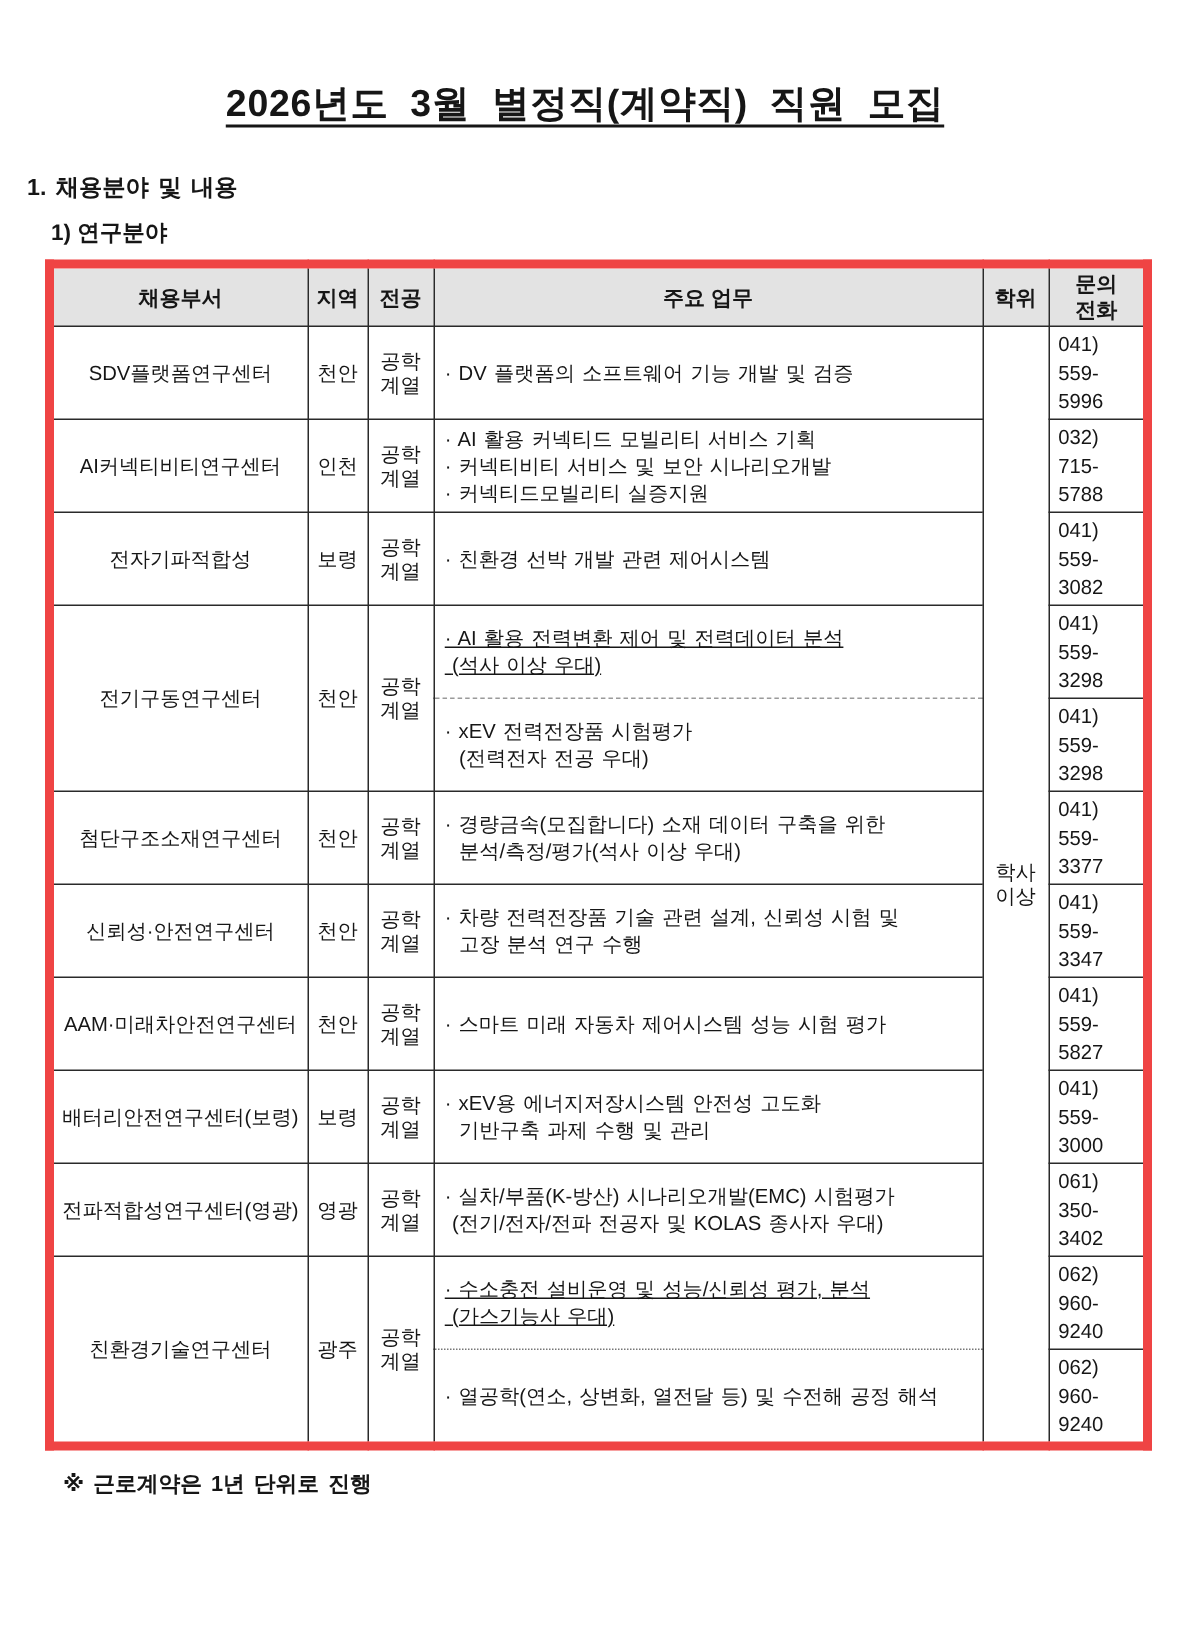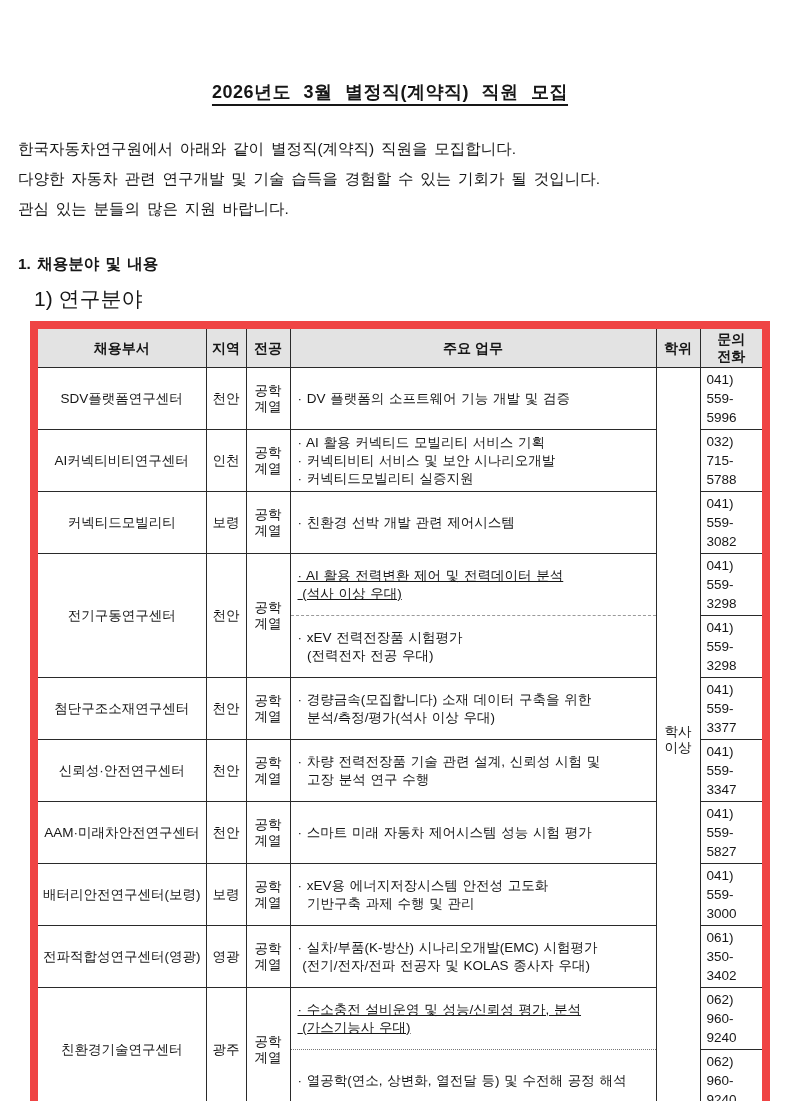--- a/index.html
+++ b/index.html
@@ -8,25 +8,24 @@
     width: 785px; height: 1101px;
     background: #ffffff;
     color: #161616;
     font-family: "Liberation Sans", "DejaVu Sans", sans-serif;
     overflow: hidden;
   }
   .doc { padding: 52px 23px 0 18px; }
 
   .title {
     text-align: center;
-    font-size: 18px;
+    font-size: 25px;
     font-weight: bold;
     letter-spacing: 0.5px;
     word-spacing: 7px;
-    margin-top: 28px;
   }
   .title .underlined {
     text-decoration: underline;
     text-decoration-thickness: 2px;
     text-underline-offset: 6px;
   }
 
   .intro {
     margin-top: 30px;
     font-size: 15.5px;
@@ -36,30 +35,30 @@
 
   .sec-heading {
     margin-top: 30px;
     font-size: 15.5px;
     font-weight: bold;
     word-spacing: 2px;
   }
   .sub-heading {
     margin-top: 10px;
     margin-left: 16px;
-    font-size: 21px;
-    font-weight: normal;
+    font-size: 15px;
+    font-weight: bold;
   }
 
   table.doc-table {
     border-collapse: collapse;
     table-layout: fixed;
     width: 732px;
     margin: 8px 0 0 12px;
-    border: 8px solid #ef4444;
+    border: 6px solid #ef4444;
   }
   .doc-table th, .doc-table td {
     border: 1px solid #2a2a2a;
     font-size: 13.5px;
     padding: 2px 4px;
     vertical-align: middle;
     overflow: hidden;
   }
   .doc-table th {
     background: #e3e3e3;
@@ -98,25 +97,20 @@
 </style>
 </head>
 <body>
 
 <div class="doc">
 
   <div class="title">
     <span class="underlined">2026년도 3월 별정직(계약직) 직원 모집</span>
   </div>
 
-  <div class="intro">
-    <div>한국자동차연구원에서 아래와 같이 별정직(계약직) 직원을 모집합니다.</div>
-    <div>다양한 자동차 관련 연구개발 및 기술 습득을 경험할 수 있는 기회가 될 것입니다.</div>
-    <div>관심 있는 분들의 많은 지원 바랍니다.</div>
-  </div>
 
   <div class="sec-heading">1. 채용분야 및 내용</div>
   <div class="sub-heading">1) 연구분야</div>
 
   <table class="doc-table">
     <colgroup>
       <col style="width:172px">
         <col style="width:40px">
         <col style="width:44px">
       <col style="width:366px">
@@ -149,21 +143,21 @@
       <td class="c">인천</td>
       <td class="c pre">공학
 계열</td>
       <td class="duty">· AI 활용 커넥티드 모빌리티 서비스 기획
 · 커넥티비티 서비스 및 보안 시나리오개발
 · 커넥티드모빌리티 실증지원</td>
       <td class="phone">032)
 715-5788</td>
     </tr>
     <tr style="height:42px">
-      <td class="c">커넥티드모빌리티</td>
+      <td class="c">전자기파적합성</td>
       <td class="c">보령</td>
       <td class="c pre">공학
 계열</td>
       <td class="duty">· 친환경 선박 개발 관련 제어시스템</td>
       <td class="phone">041)
 559-3082</td>
     </tr>
     <tr style="height:48px" class="split-a">
       <td class="c" rowspan="2">전기구동연구센터</td>
       <td class="c" rowspan="2">천안</td>

